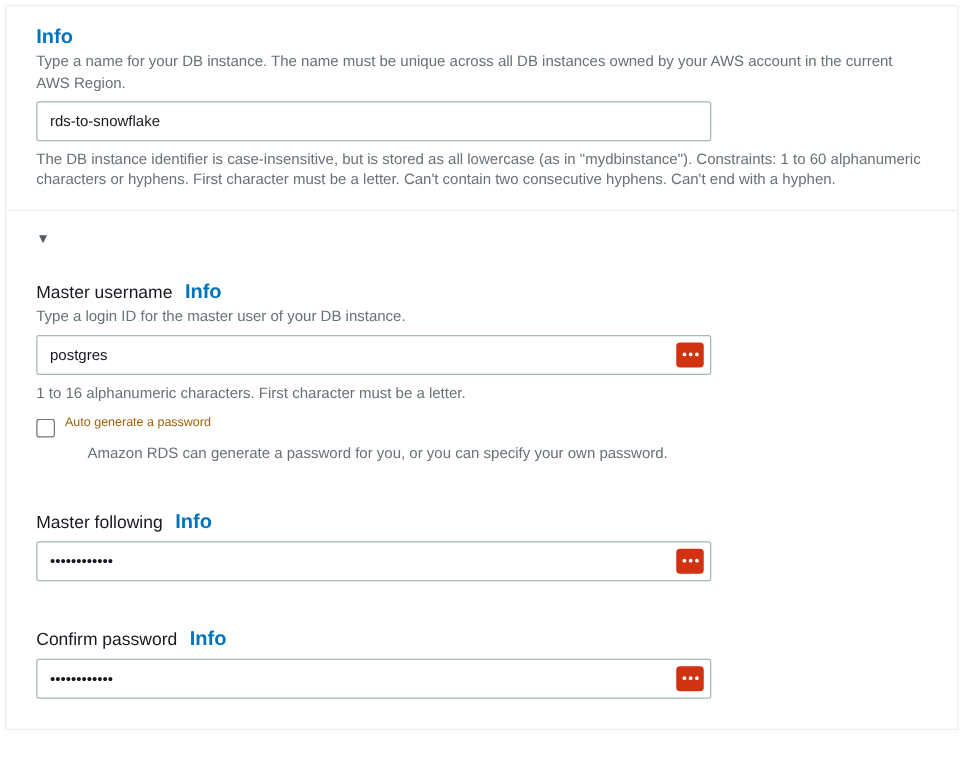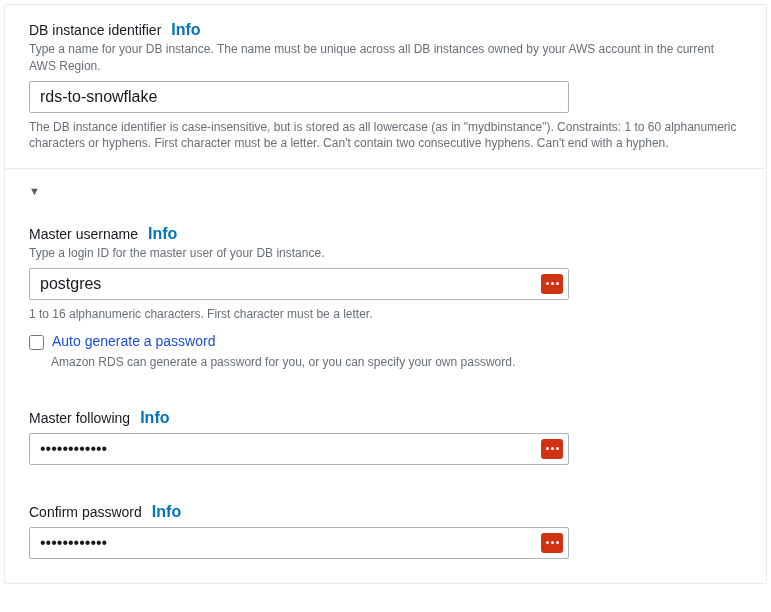--- a/index.html
+++ b/index.html
@@ -89,21 +89,21 @@
       margin-top: 6px;
     }
     .input-wrap {
       position: relative;
       width: 540px;
       max-width: 100%;
     }
     input[type="text"], input[type="password"] {
       width: 100%;
       padding: 13px 10px;
-      font-size: 16px;
+      font-size: 12px;
       border: 1px solid #aab7b8;
       border-radius: 2px;
       color: #16191f;
       height: 32px;
       font-family: inherit;
     }
     .pw-badge {
       position: absolute;
       right: 6px;
       top: 50%;
@@ -132,42 +132,41 @@
       margin-bottom: 4px;
     }
     .checkbox-row input[type="checkbox"] {
       width: 15px;
       height: 15px;
       margin-top: 2px;
       border: 1px solid #aab7b8;
       cursor: pointer;
     }
     .checkbox-label {
-      font-size: 14px;
-      color: #1d4ed8;
+      font-size: 10px;
+      color: #a16207;
     }
     .checkbox-desc {
       font-size: 12px;
       color: #687078;
-      margin-left: 22px;
+      margin-left: 41px;
       line-height: 1.4;
     }
     .spacer {
       height: 18px;
     }
   </style>
 </head>
 <body>
 
 <div class="panel">
   <div class="panel-body">
 
     <div class="section">
       <div class="label-row">
-        <span class="field-label">DB instance identifier</span>
         <span class="info-link">Info</span>
       </div>
       <div class="field-desc">Type a name for your DB instance. The name must be unique across all DB instances owned by your AWS account in the current AWS Region.</div>
       <div class="input-wrap">
         <input type="text" value="rds-to-snowflake" style="">
       </div>
       <div class="field-desc-below">The DB instance identifier is case-insensitive, but is stored as all lowercase (as in "mydbinstance"). Constraints: 1 to 60 alphanumeric characters or hyphens. First character must be a letter. Can't contain two consecutive hyphens. Can't end with a hyphen.</div>
     </div>
 
     <div class="section-sep"></div>

